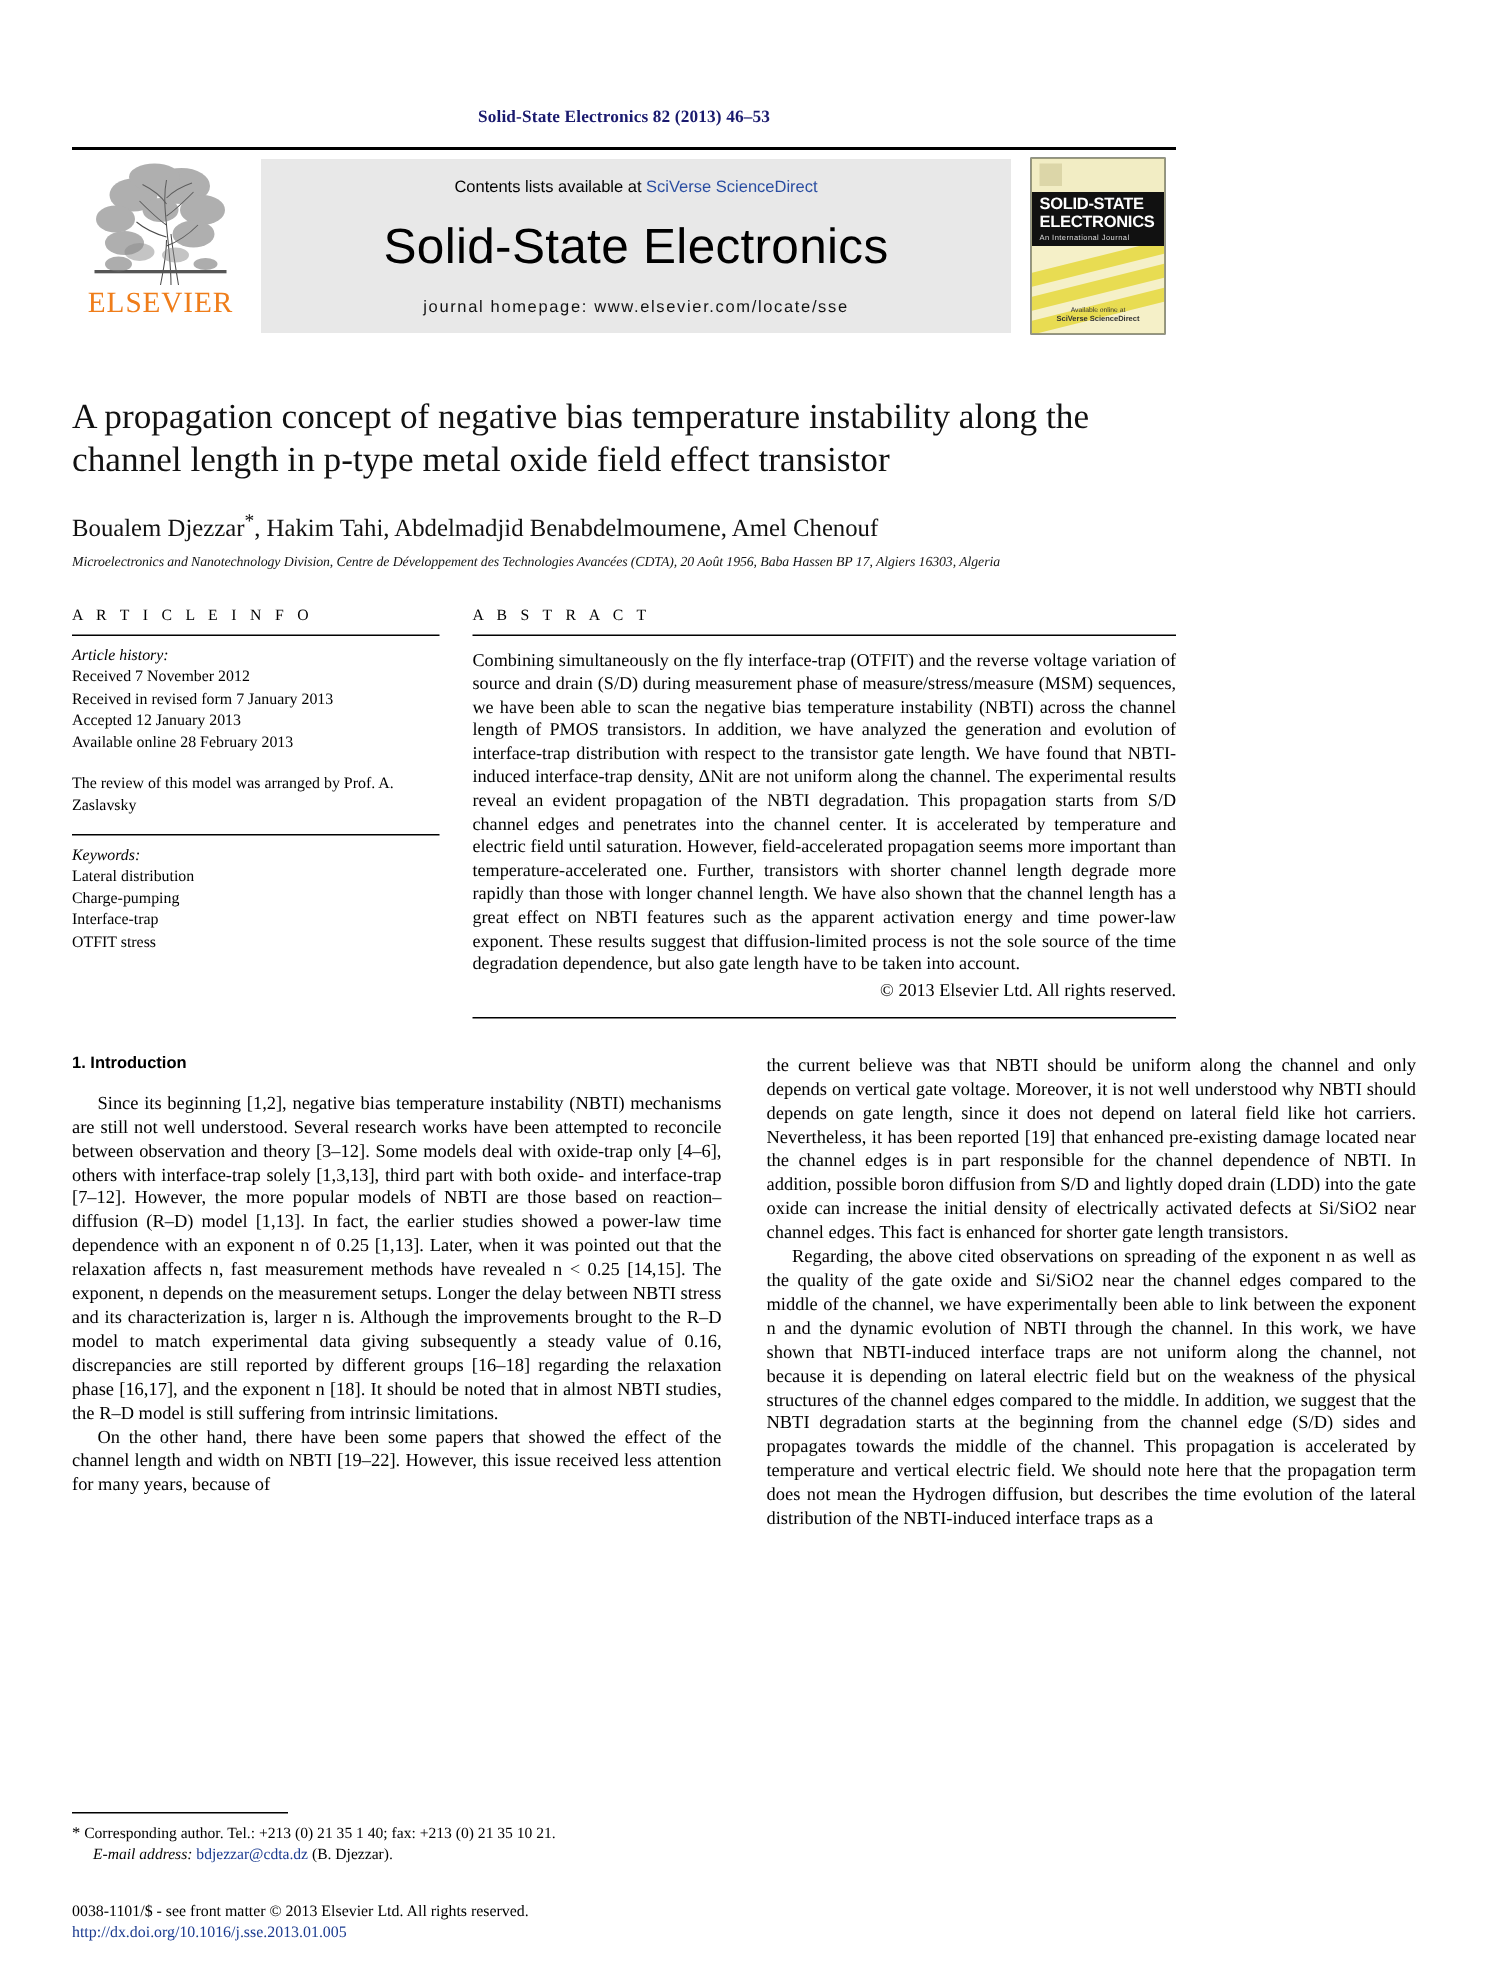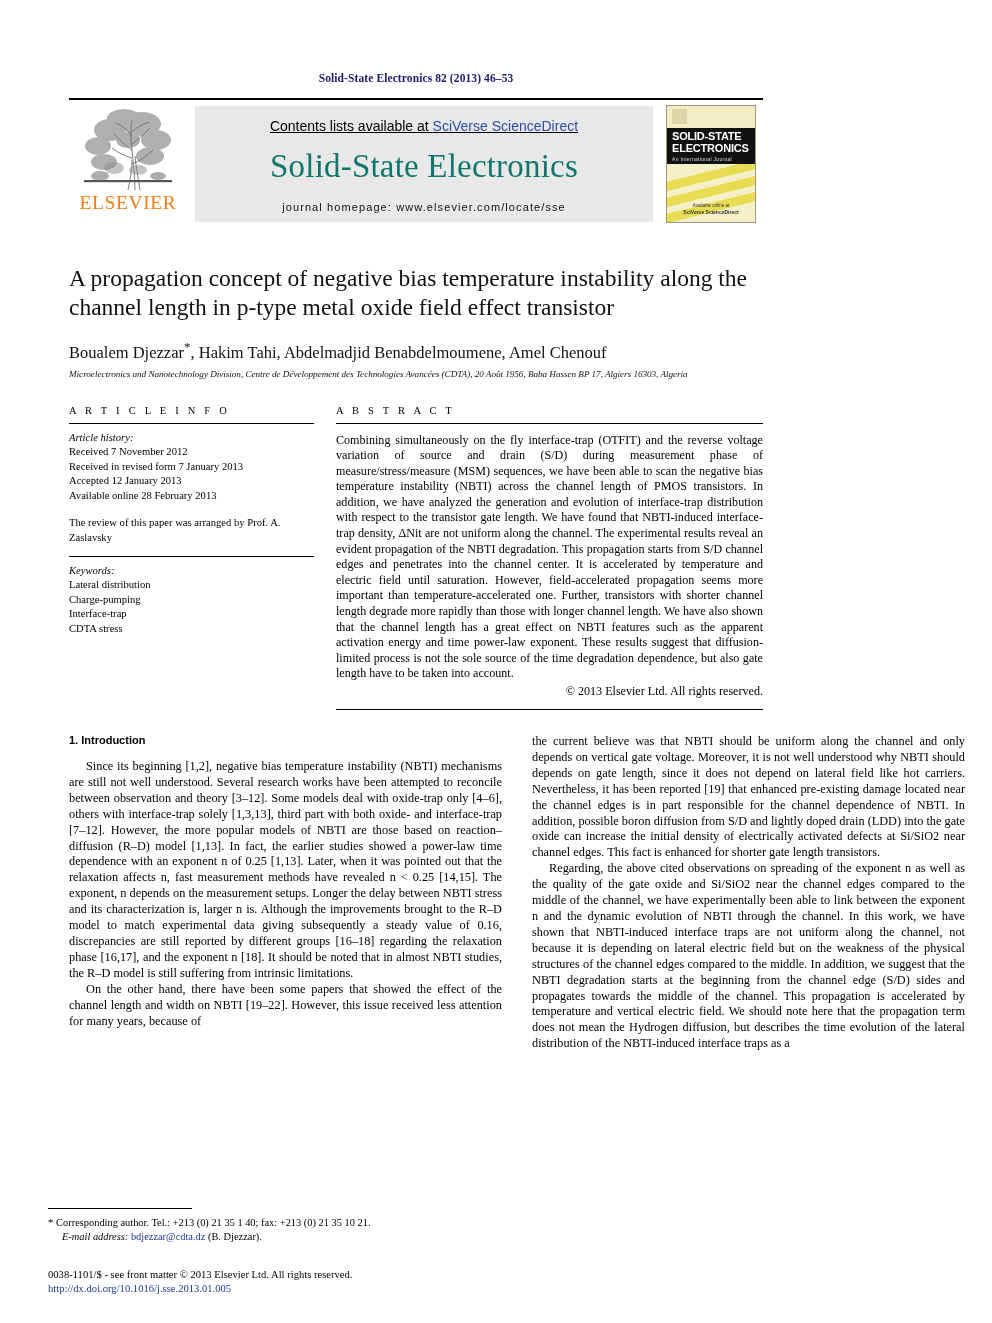--- a/index.html
+++ b/index.html
@@ -13,21 +13,21 @@
     font-family: "Liberation Serif", "DejaVu Serif", serif;
     color: #000000;
     position: relative;
     overflow: hidden;
   }
   .page {
     width: 832px;
     height: 1323px;
     position: relative;
     box-sizing: border-box;
-    padding: 0 69px;
+    padding: 0 48px;
   }
 
   
   .running-head {
     text-align: center;
     font-family: "Liberation Serif", serif;
     font-weight: bold;
     font-size: 11.5px;
     color: #1a1a6e;
     padding-top: 72px;
@@ -67,30 +67,29 @@
     margin: 6px 6px 6px 8px;
     display: flex;
     flex-direction: column;
     align-items: center;
     justify-content: center;
     padding: 6px 0 4px;
     box-sizing: border-box;
   }
   .contents-line {
     font-family: "Liberation Sans", sans-serif;
-    font-size: 14px;
+    font-size: 11px;
     color: #000;
-    text-decoration: underline;
   }
   .contents-line .sd-link { color: #2b4ea2; }
   .journal-title {
-    font-family: Liberation Serif, serif;
+    font-family: Liberation Sans, sans-serif;
     font-size: 33px;
     margin: 14px 0 16px;
-    color: #0f766e;
+    color: #000000;
     letter-spacing: .2px;
   }
   .homepage-line {
     font-family: "Liberation Sans", sans-serif;
     font-size: 11px;
     letter-spacing: 1.1px;
     color: #111;
   }
   .mast-right {
     width: 104px;
@@ -375,29 +374,29 @@
     <div class="col-info">
       <div class="sec-head">A R T I C L E   I N F O</div>
       <div class="rule-thin"></div>
       <div class="info-body">
         <div class="it">Article history:</div>
         <div>Received 7 November 2012</div>
         <div>Received in revised form 7 January 2013</div>
         <div>Accepted 12 January 2013</div>
         <div>Available online 28 February 2013</div>
         <div class="info-gap"></div>
-        <div>The review of this paper was arranged by Prof. A. Zaslavsky</div>
+        <div>The review of this model was arranged by Prof. A. Zaslavsky</div>
       </div>
       <div class="rule-med"></div>
       <div class="info-body">
         <div class="it">Keywords:</div>
         <div>Lateral distribution</div>
         <div>Charge-pumping</div>
         <div>Interface-trap</div>
-        <div>CDTA stress</div>
+        <div>OTFIT stress</div>
       </div>
     </div>
 
     <div class="col-abs">
       <div class="sec-head">A B S T R A C T</div>
       <div class="rule-thin"></div>
       <div class="abs-body">Combining simultaneously on the fly interface-trap (OTFIT) and the reverse voltage variation of source and drain (S/D) during measurement phase of measure/stress/measure (MSM) sequences, we have been able to scan the negative bias temperature instability (NBTI) across the channel length of PMOS transistors. In addition, we have analyzed the generation and evolution of interface-trap distribution with respect to the transistor gate length. We have found that NBTI-induced interface-trap density, ΔNit are not uniform along the channel. The experimental results reveal an evident propagation of the NBTI degradation. This propagation starts from S/D channel edges and penetrates into the channel center. It is accelerated by temperature and electric field until saturation. However, field-accelerated propagation seems more important than temperature-accelerated one. Further, transistors with shorter channel length degrade more rapidly than those with longer channel length. We have also shown that the channel length has a great effect on NBTI features such as the apparent activation energy and time power-law exponent. These results suggest that diffusion-limited process is not the sole source of the time degradation dependence, but also gate length have to be taken into account.</div>
       <div class="abs-copy">© 2013 Elsevier Ltd. All rights reserved.</div>
       <div class="abs-rule"></div>
     </div>

